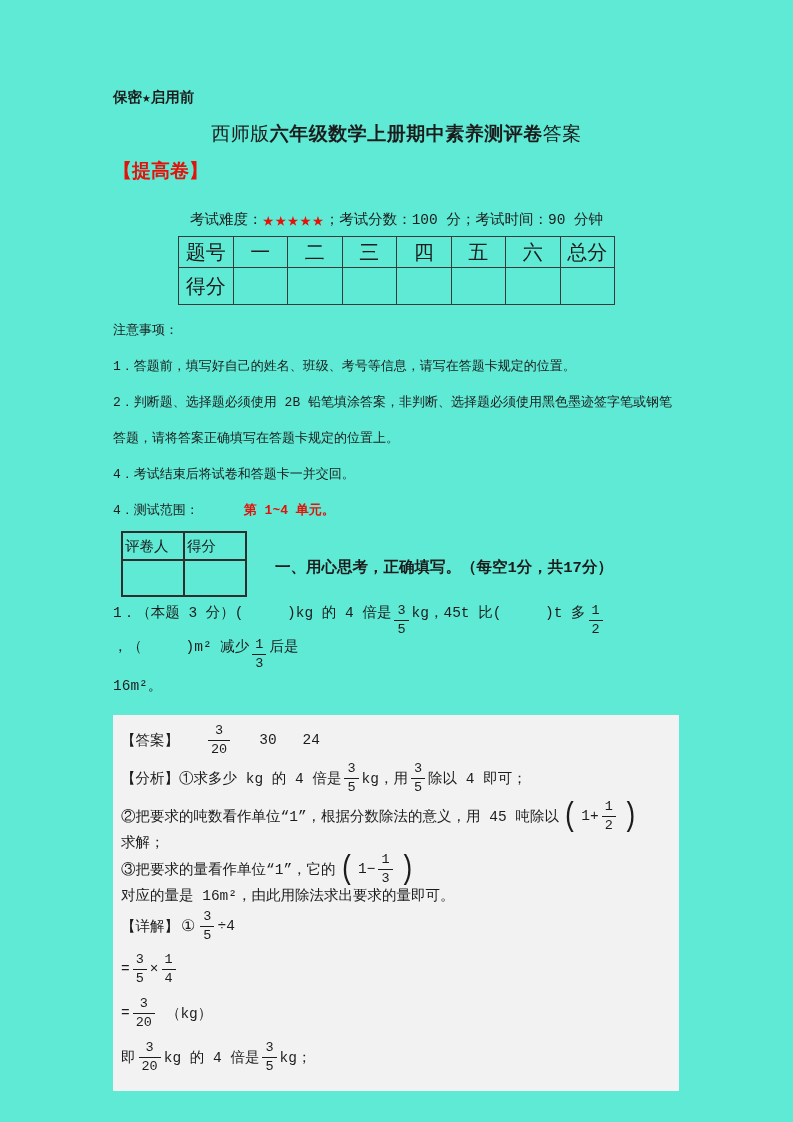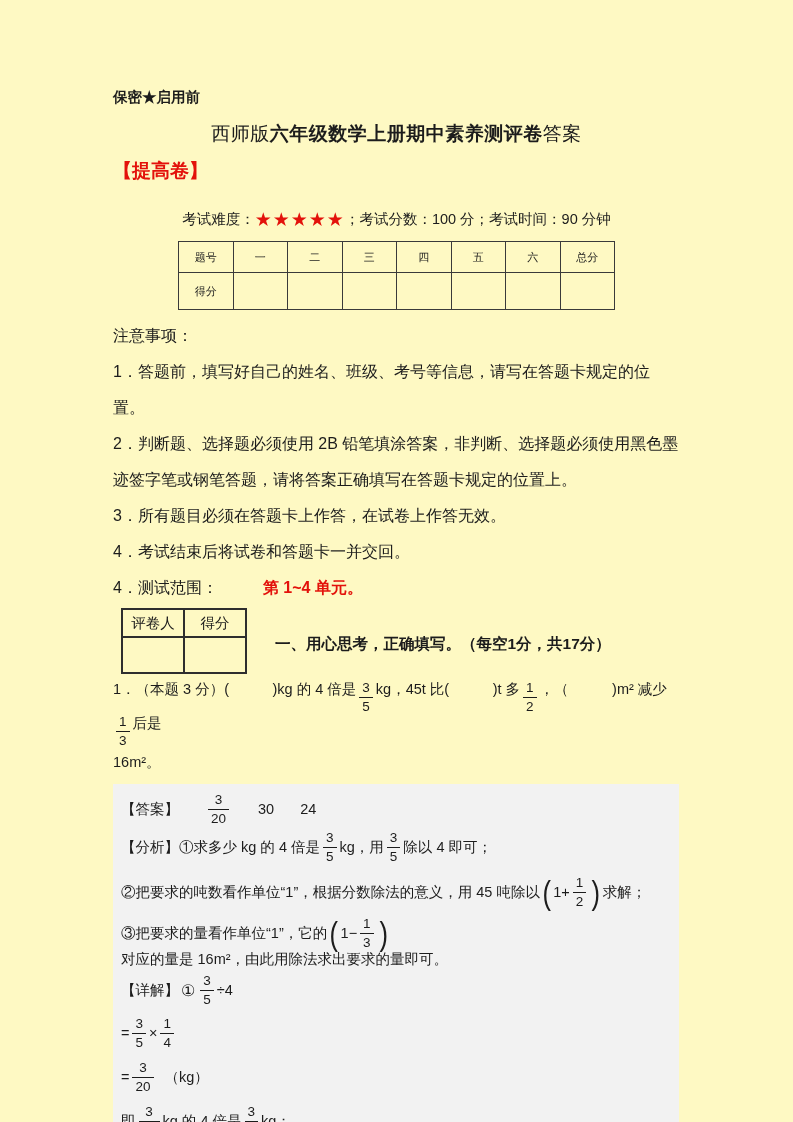--- a/index.html
+++ b/index.html
@@ -1,41 +1,41 @@
 <!DOCTYPE html>
 <html><head>
 <meta charset="utf-8">
 <style>
   html,body{margin:0;padding:0;background:#ffffff;}
   .page{
     width:793px;height:1122px;box-sizing:border-box;overflow:hidden;
-    background:#fef9c3;color:#1c1c1c;
-    font-family:Liberation Sans, sans-serif;
+    background:#5eead4;color:#1c1c1c;
+    font-family:Liberation Mono, monospace;
     padding:88px 113px 0 113px;position:relative;
   }
   .confidential{font-weight:bold;font-size:14.5px;}
   .title{text-align:center;font-size:19px;font-weight:normal;margin:14px 0 0 0;letter-spacing:.5px;}
   .title .tb{font-weight:bold;}
   .subtitle{text-align:left;font-size:19px;font-weight:bold;color:#e3120b;margin-top:11px;}
   .meta{text-align:center;font-size:14.5px;margin-top:24px;white-space:nowrap;}
   .stars{color:#e3120b;font-size:19px;letter-spacing:1px;vertical-align:-2px;}
-  table.score{border-collapse:collapse;margin:10px auto 0 auto;width:437px;table-layout:fixed;font-size:11px;}
+  table.score{border-collapse:collapse;margin:4px auto 0 auto;width:437px;table-layout:fixed;font-size:20px;}
   table.score td{border:1px solid #3a3a3a;text-align:center;height:30px;padding:0;}
   table.score tr.scorerow td{height:36px;}
-  .notes{font-size:16px;line-height:36px;margin-top:8px;}
+  .notes{font-size:13px;line-height:36px;margin-top:8px;}
   .red{color:#e3120b;font-weight:bold;margin-left:45px;}
   .grader-row{display:flex;align-items:flex-start;margin-top:2px;}
   table.grader{border-collapse:collapse;margin-left:8px;font-size:14.5px;}
-  table.grader td{border:2px solid #2e2e2e;width:56px;text-align:center;height:26px;padding:0 2px;}
+  table.grader td{border:2px solid #2e2e2e;width:56px;height:26px;padding:0 2px;}
   table.grader tr.empty td{height:34px;}
   .section-title{font-weight:bold;font-size:15.5px;margin:26px 0 0 28px;}
   .q1{font-size:14.5px;margin-top:6px;}
   .q1 .l1{min-height:44px;display:flex;flex-wrap:wrap;}
   .q1 .l2{min-height:28px;display:flex;align-items:center;}
-  .answer-block{background:#f2f2f2;margin-top:8px;margin-left:0;width:566px;box-sizing:border-box;
+  .answer-block{background:#f2f2f2;margin-top:16px;margin-left:0;width:566px;box-sizing:border-box;
     padding:8px 8px 12px 8px;font-size:14.5px;}
   .ab-line{display:flex;align-items:center;flex-wrap:wrap;}
   .h30{min-height:30px;} .h42{min-height:42px;} .h44{min-height:44px;} .h48{min-height:48px;}
   .frac{display:inline-block;text-align:center;font-size:13.5px;line-height:1.15;margin:0 3px;vertical-align:middle;}
   .frac .num{display:block;border-bottom:1px solid #1c1c1c;padding:0 3px 1px 3px;}
   .frac .den{display:block;padding:1px 3px 0 3px;}
   .bigp{font-size:34px;font-weight:400;line-height:1;transform:scaleX(.75);display:inline-block;margin:0 1px;}
   .gap{display:inline-block;width:26px;}
   .gap-sm{display:inline-block;width:8px;}
   .circ{font-size:16px;margin:0 2px;}
@@ -79,21 +79,20 @@
       <td></td>
       <td></td>
     </tr>
   </tbody>
     </table>
 
   <div class="notes">
     <div>注意事项：</div>
     <div>1．答题前，填写好自己的姓名、班级、考号等信息，请写在答题卡规定的位置。</div>
     <div>2．判断题、选择题必须使用 2B 铅笔填涂答案，非判断、选择题必须使用黑色墨迹签字笔或钢笔答题，请将答案正确填写在答题卡规定的位置上。</div>
-    <div>3．所有题目必须在答题卡上作答，在试卷上作答无效。</div>
     <div>4．考试结束后将试卷和答题卡一并交回。</div>
     <div>
       <span>4．测试范围：</span><span class="red">第 1~4 单元。</span>
     </div>
   </div>
 
   <div class="grader-row">
     <table class="grader">
       <tbody>
           <tr>

